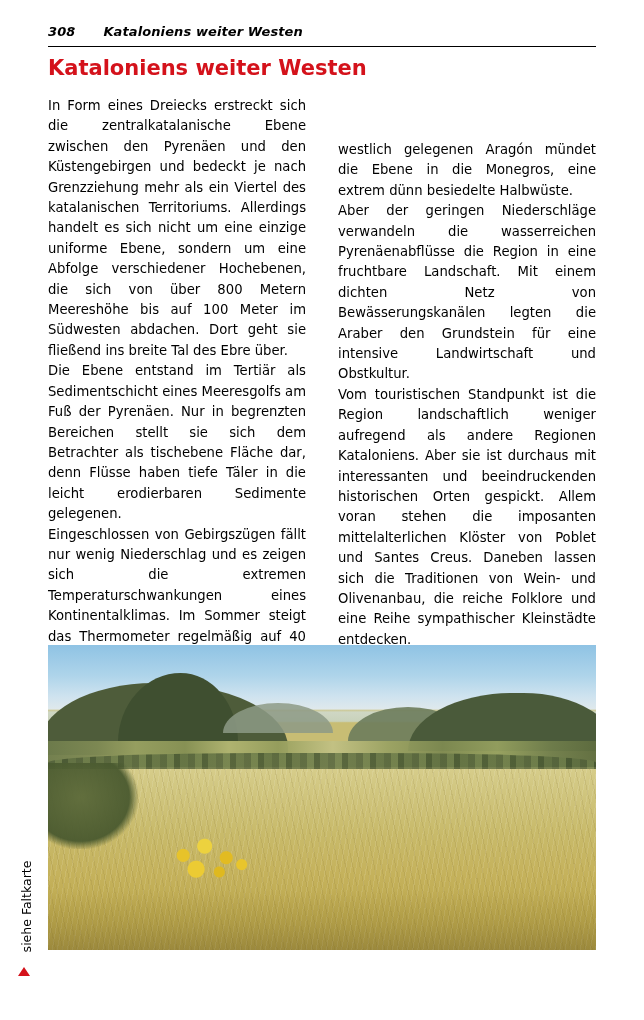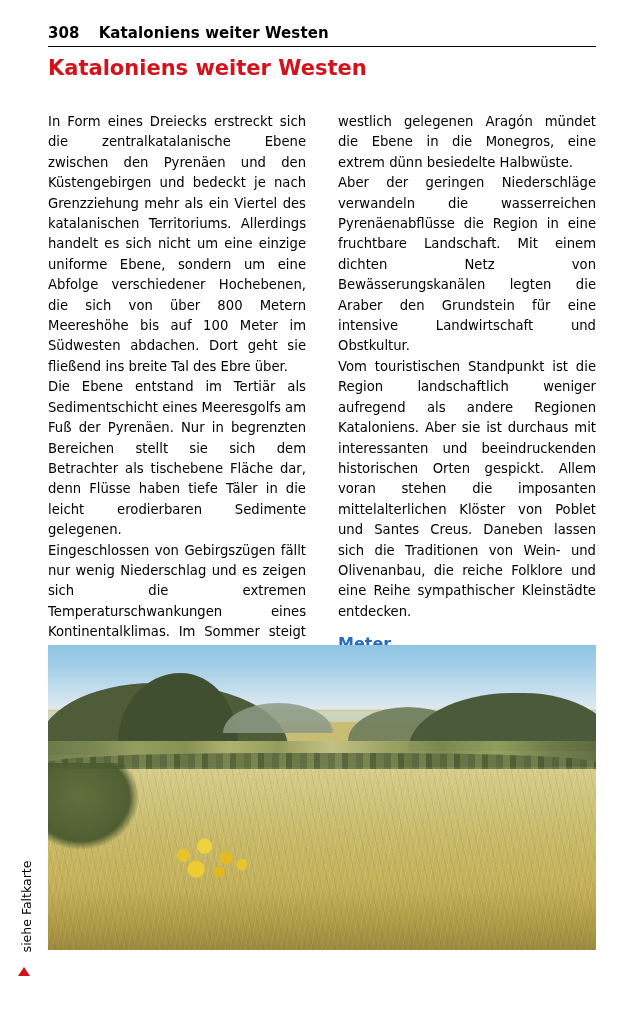--- a/index.html
+++ b/index.html
@@ -24,24 +24,25 @@
   }
 
   
   .runhead {
     position: absolute;
     left: 48px;
     top: 24px;
     width: 548px;
     display: flex;
     align-items: baseline;
-    gap: 19px;
+    gap: 28px;
     font-weight: bold;
-    font-size: 15px;
+    font-size: 13px;
     letter-spacing: 0.1px;
+    font-style: italic;
   }
   .runhead .folio {
     color: #000;
   }
   .runhead .rhtitle {
     color: #000;
   }
   .runhead-rule {
     position: absolute;
     left: 48px;
@@ -59,30 +60,30 @@
     width: 548px;
     color: #d4121b;
     font-weight: bold;
     font-size: 21px;
     letter-spacing: 0px;
   }
 
   
   .col {
     position: absolute;
-    top: 112px;
+    top: 96px;
     width: 258px;
     font-size: 13.2px;
     line-height: 20.4px;
     text-align: justify;
     text-justify: inter-word;
     hyphens: manual;
   }
   .col.left  { left: 48px; }
-  .col.right { left: 338px; }
+  .col.right { left: 338px; margin-top: 44px; }
 
   .col p {
     margin: 0;
   }
 
   .subhead {
     color: #2b6cb8;
     font-weight: bold;
     font-size: 16px;
     margin-top: 11px;

